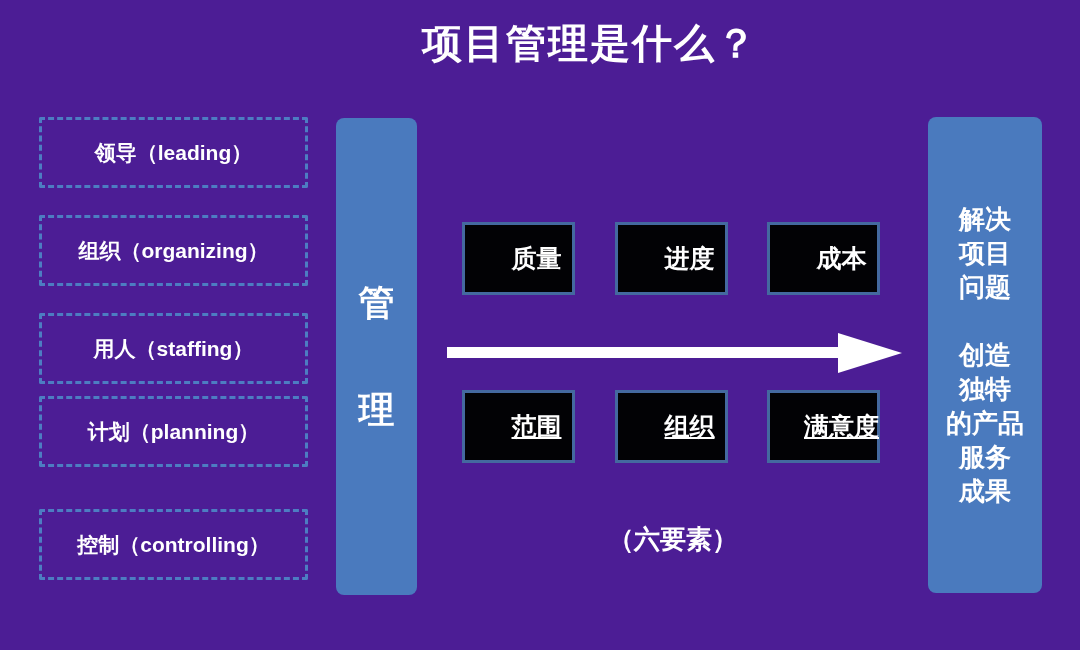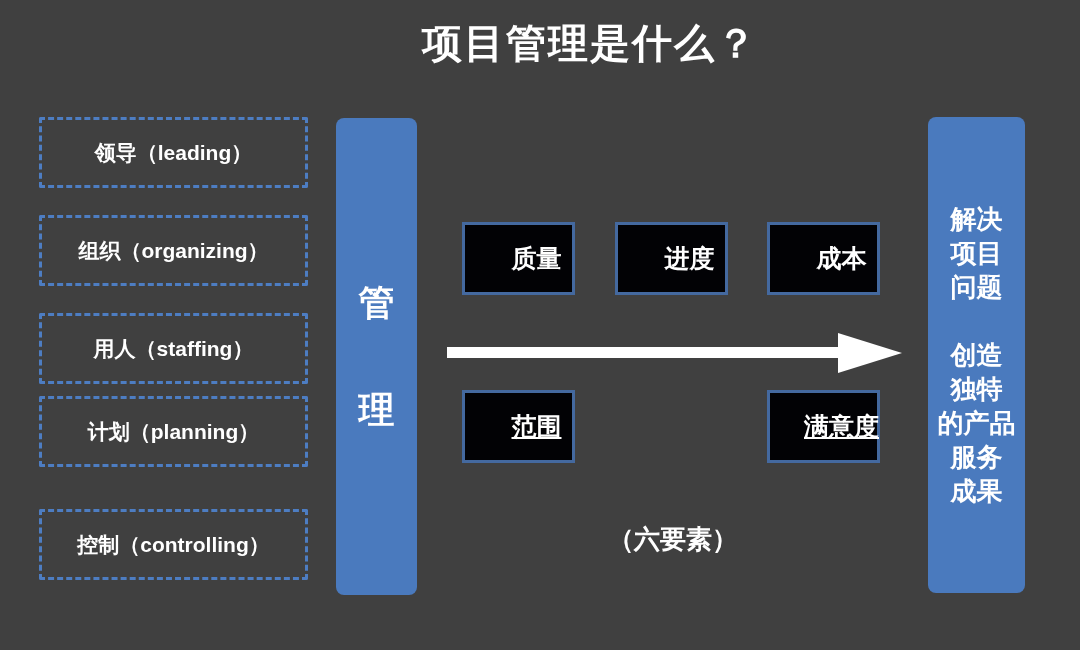--- a/index.html
+++ b/index.html
@@ -4,21 +4,21 @@
 <style>
   html, body {
     margin: 0;
     padding: 0;
     background: #000;
   }
   .slide {
     position: relative;
     width: 1080px;
     height: 650px;
-    background: #404040;
+    background: #4c1d95;
     overflow: hidden;
     font-family: "Liberation Sans", "DejaVu Sans", sans-serif;
     color: #ffffff;
   }
   .title {
     position: absolute;
     top: 16px;
     left: 0;
     width: 1080px;
     box-sizing: border-box;
@@ -65,21 +65,21 @@
     left: 336px;
     top: 118px;
     width: 81px;
     height: 477px;
     gap: 58px;
     font-size: 36px;
   }
   .vbar-right {
     left: 928px;
     top: 117px;
-    width: 97px;
+    width: 114px;
     height: 476px;
     font-size: 26px;
     line-height: 34px;
     text-align: right;
   }
   .vbar-right .rline {
     display: block;
     min-height: 34px;
     white-space: nowrap;
   }
@@ -170,20 +170,23 @@
   </div>
   <div class="ebox row-top col3">
     <span>成本</span>
   </div>
 
   <div class="arrow-shaft"></div>
   <div class="arrow-head"></div>
 
   <div class="ebox row-bottom col1">
     <span>范围</span>
+  </div>
+  <div class="ebox row-bottom col2">
+    <span>组织</span>
   </div>
   <div class="ebox row-bottom col3">
     <span>满意度</span>
   </div>
 
   <div class="caption">（六要素）</div>
 
   <div class="vbar vbar-right">
     <span class="rline">解决</span>
     <span class="rline">项目</span>

